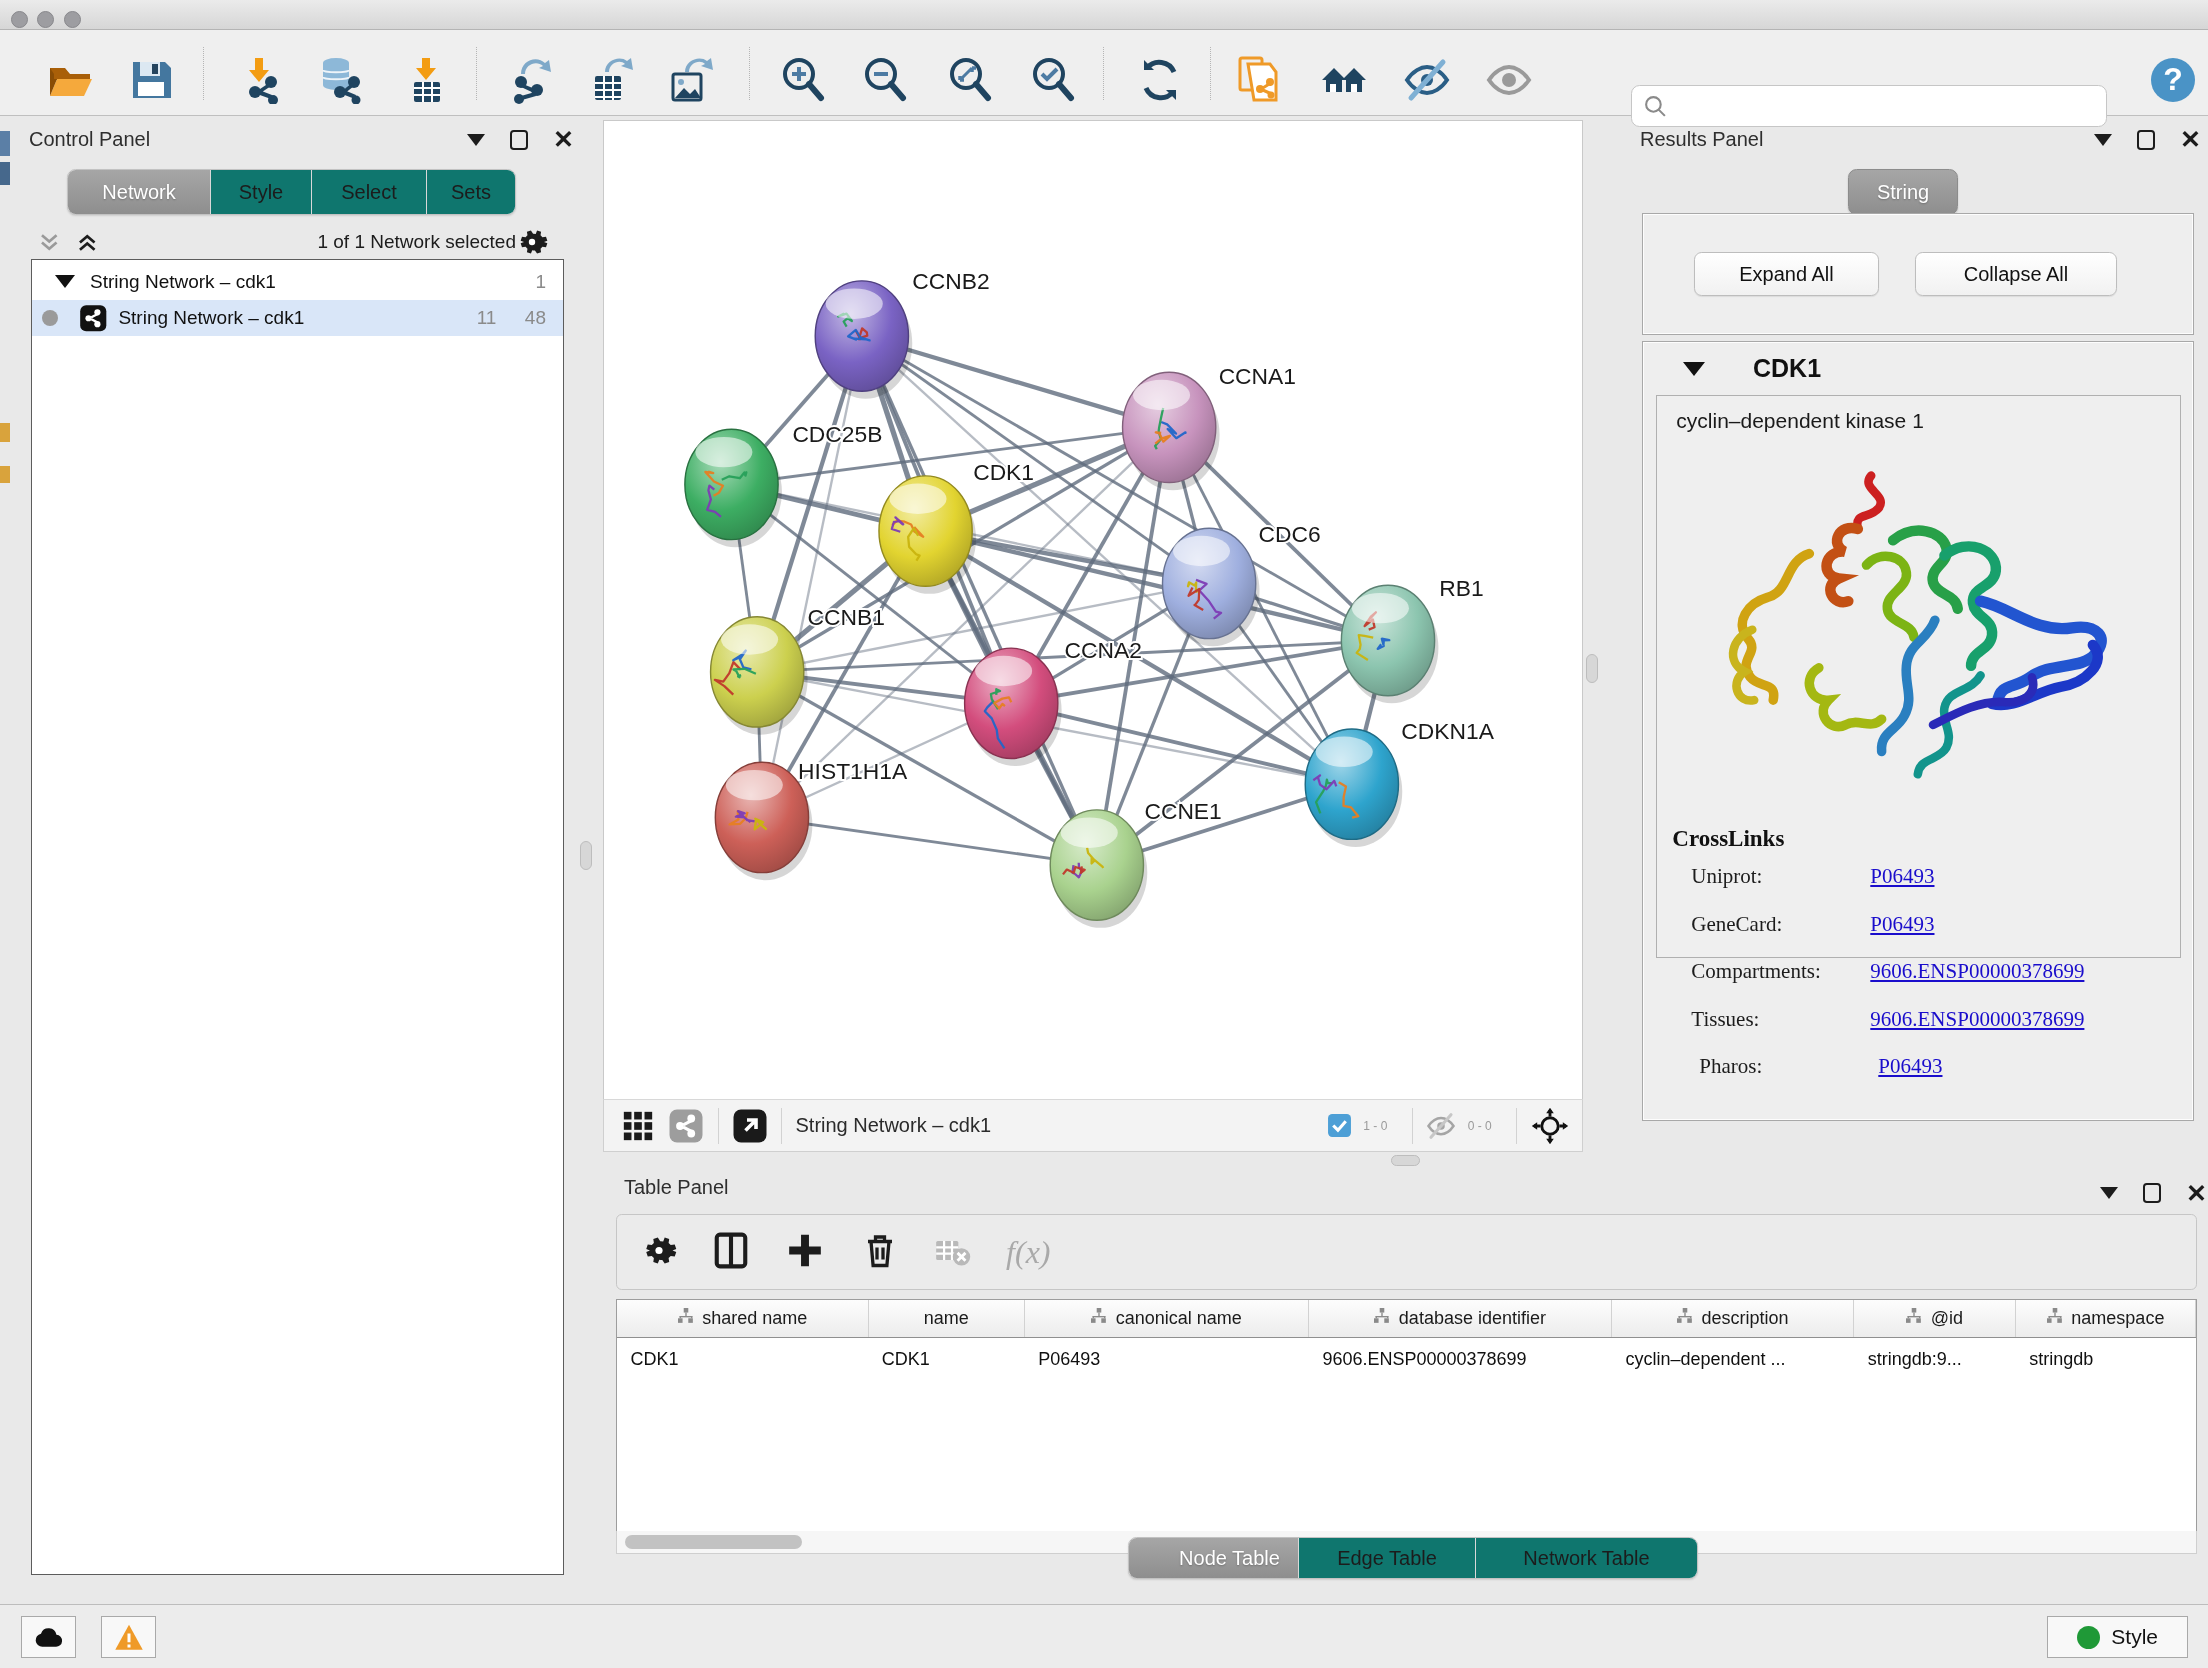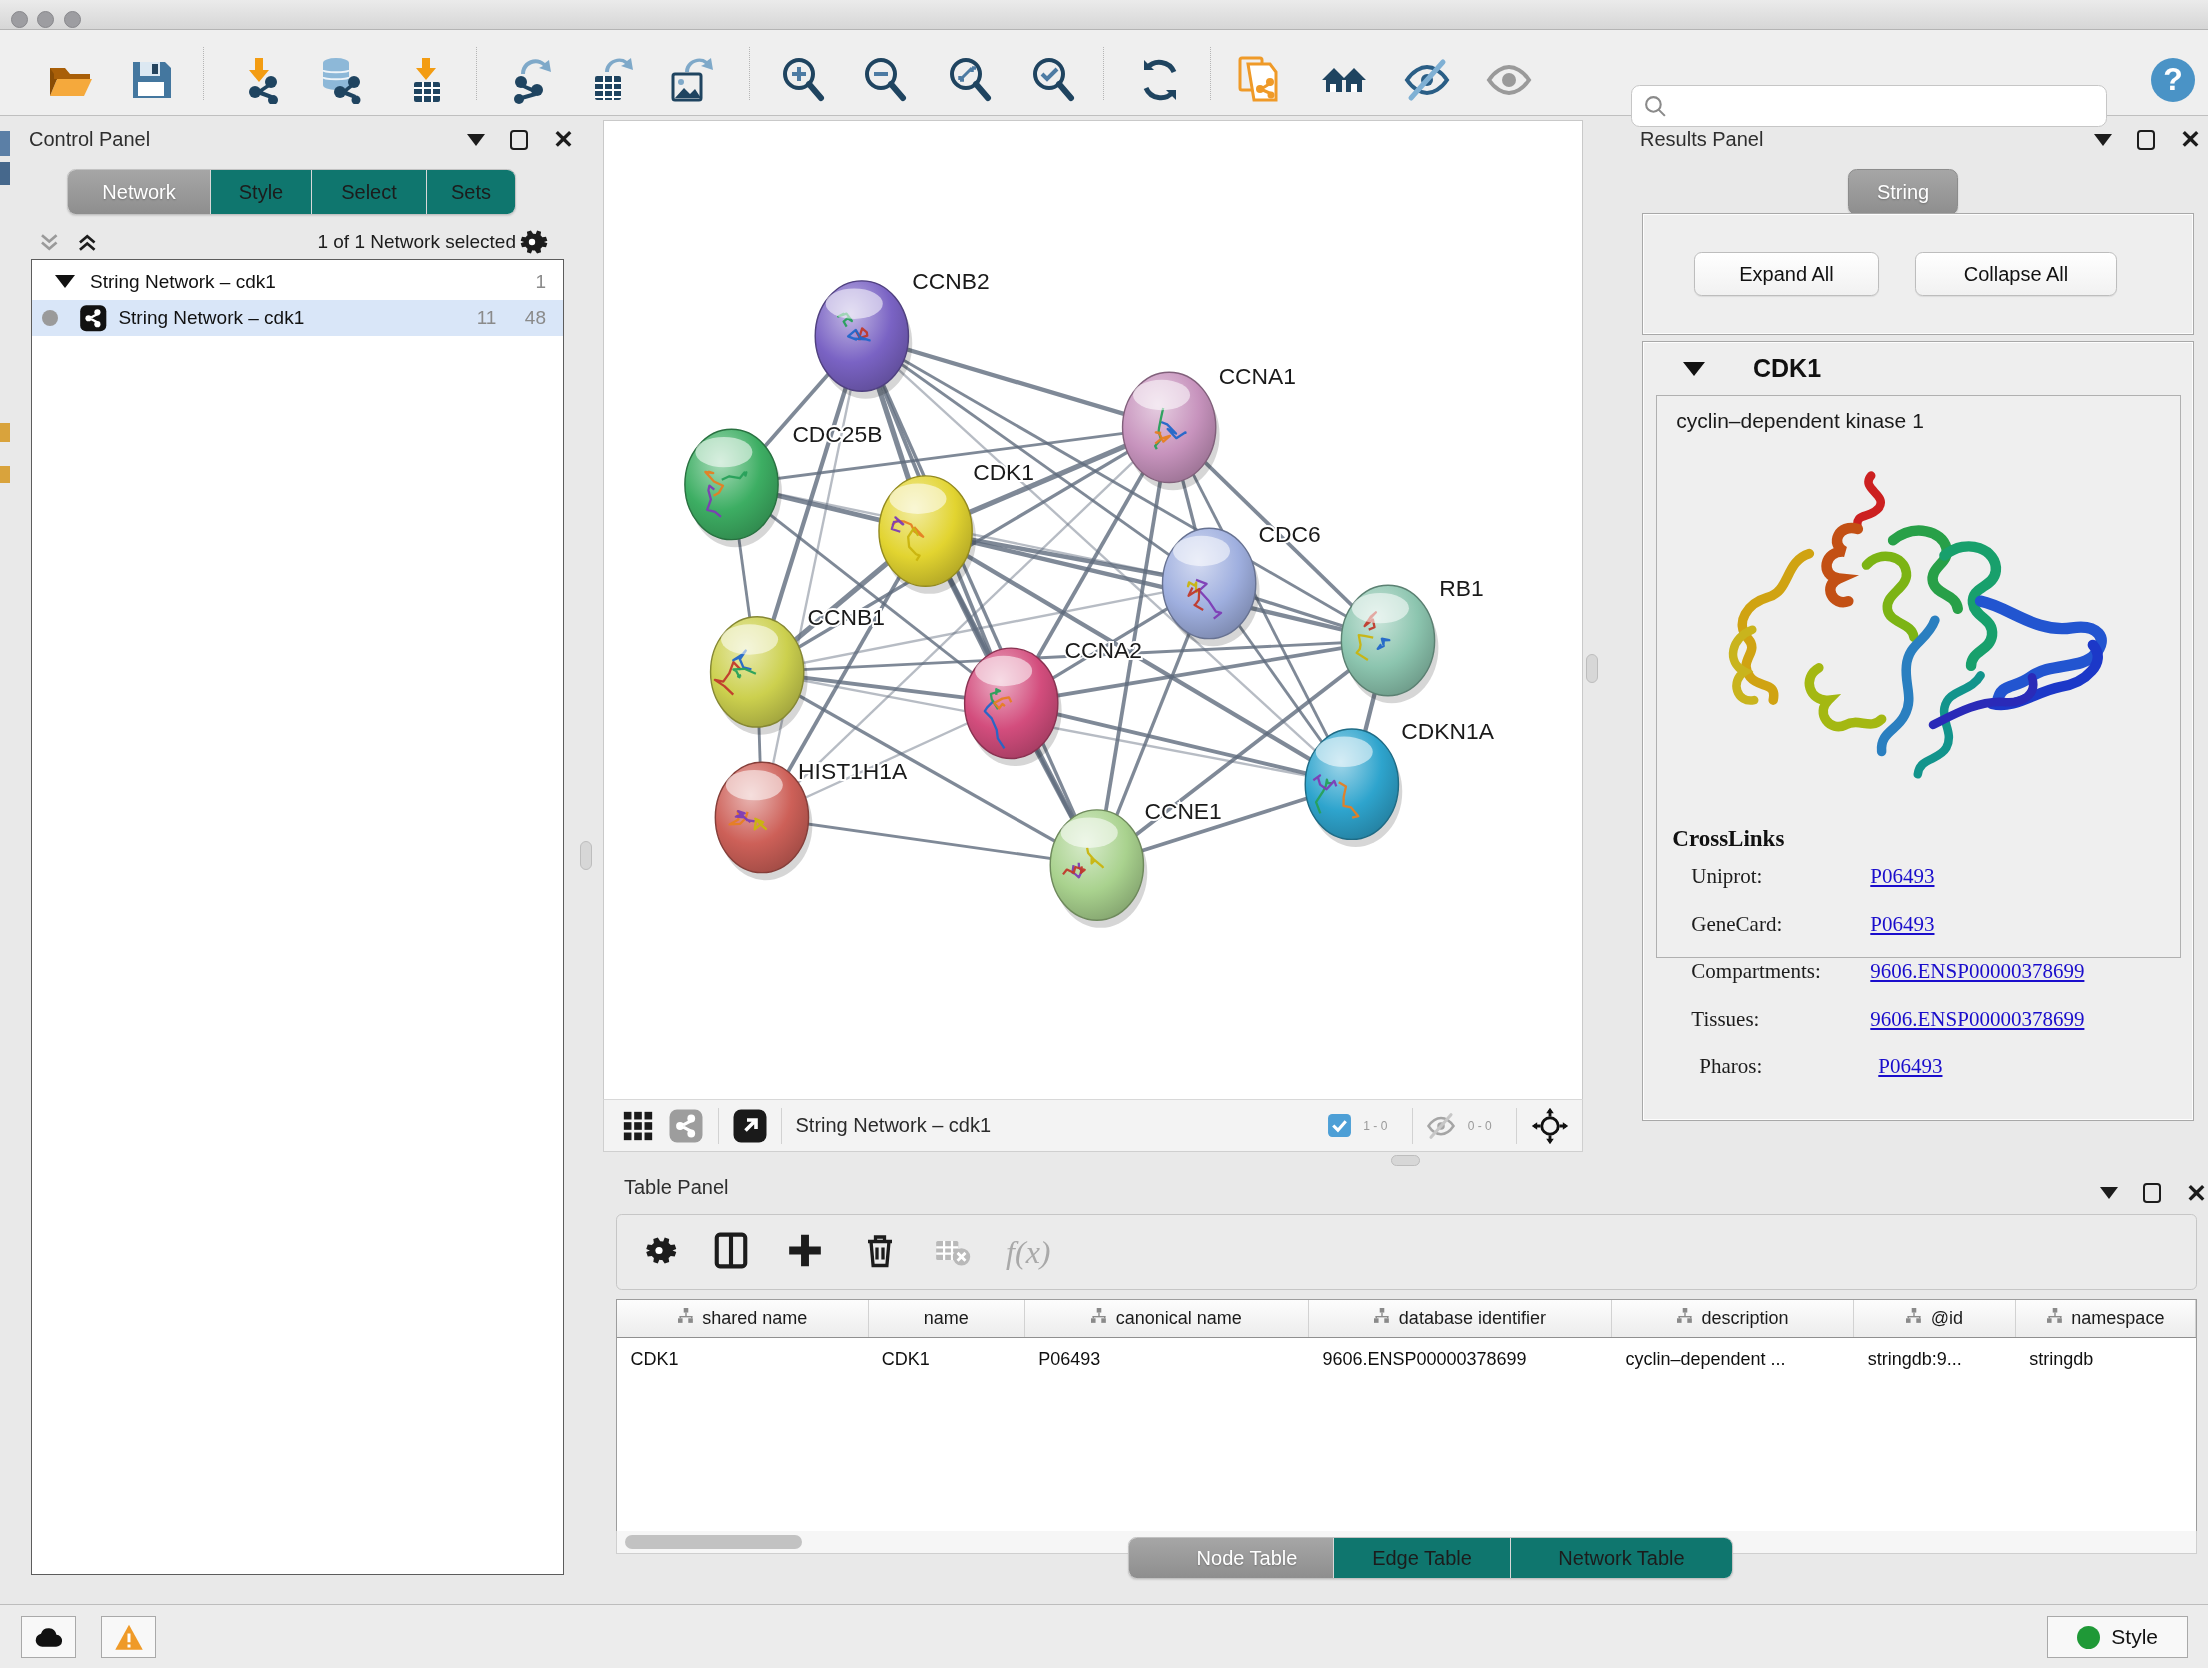--- a/index.html
+++ b/index.html
@@ -787,21 +787,21 @@
           <div class="gcell" style="width: 243px;">cyclin–dependent ...</div>
           <div class="gcell" style="width: 162px;">stringdb:9...</div>
           <div class="gcell" style="width: 181px;">stringdb</div>
         </div>
     </div>
     <div class="hscroll">
         <div class="hthumb"></div>
       </div>
 
     <div class="seg" id="tp-tabs" style="position:absolute;left:525px;top:369px;height:42px;">
-        <div class="tab active" style="width: 205px; padding-left: 32px;">Node Table</div>
+        <div class="tab active" style="width: 170px; padding-left: 32px;">Node Table</div>
         <div class="tab" style="width: 177px;">Edge Table</div>
         <div class="tab" style="width: 221px;">Network Table</div>
       </div>
   </div>
 
   <div class="statusbar">
     <div class="sb-btn" style="left:21px;width:55px;">
       <svg width="32" height="25" viewBox="0 0 24 16">
           <path d="M7 15a5 5 0 0 1-1-9.9A6 6 0 0 1 17.6 6 4.5 4.5 0 0 1 17 15z" fill="#111"></path>
         </svg>

